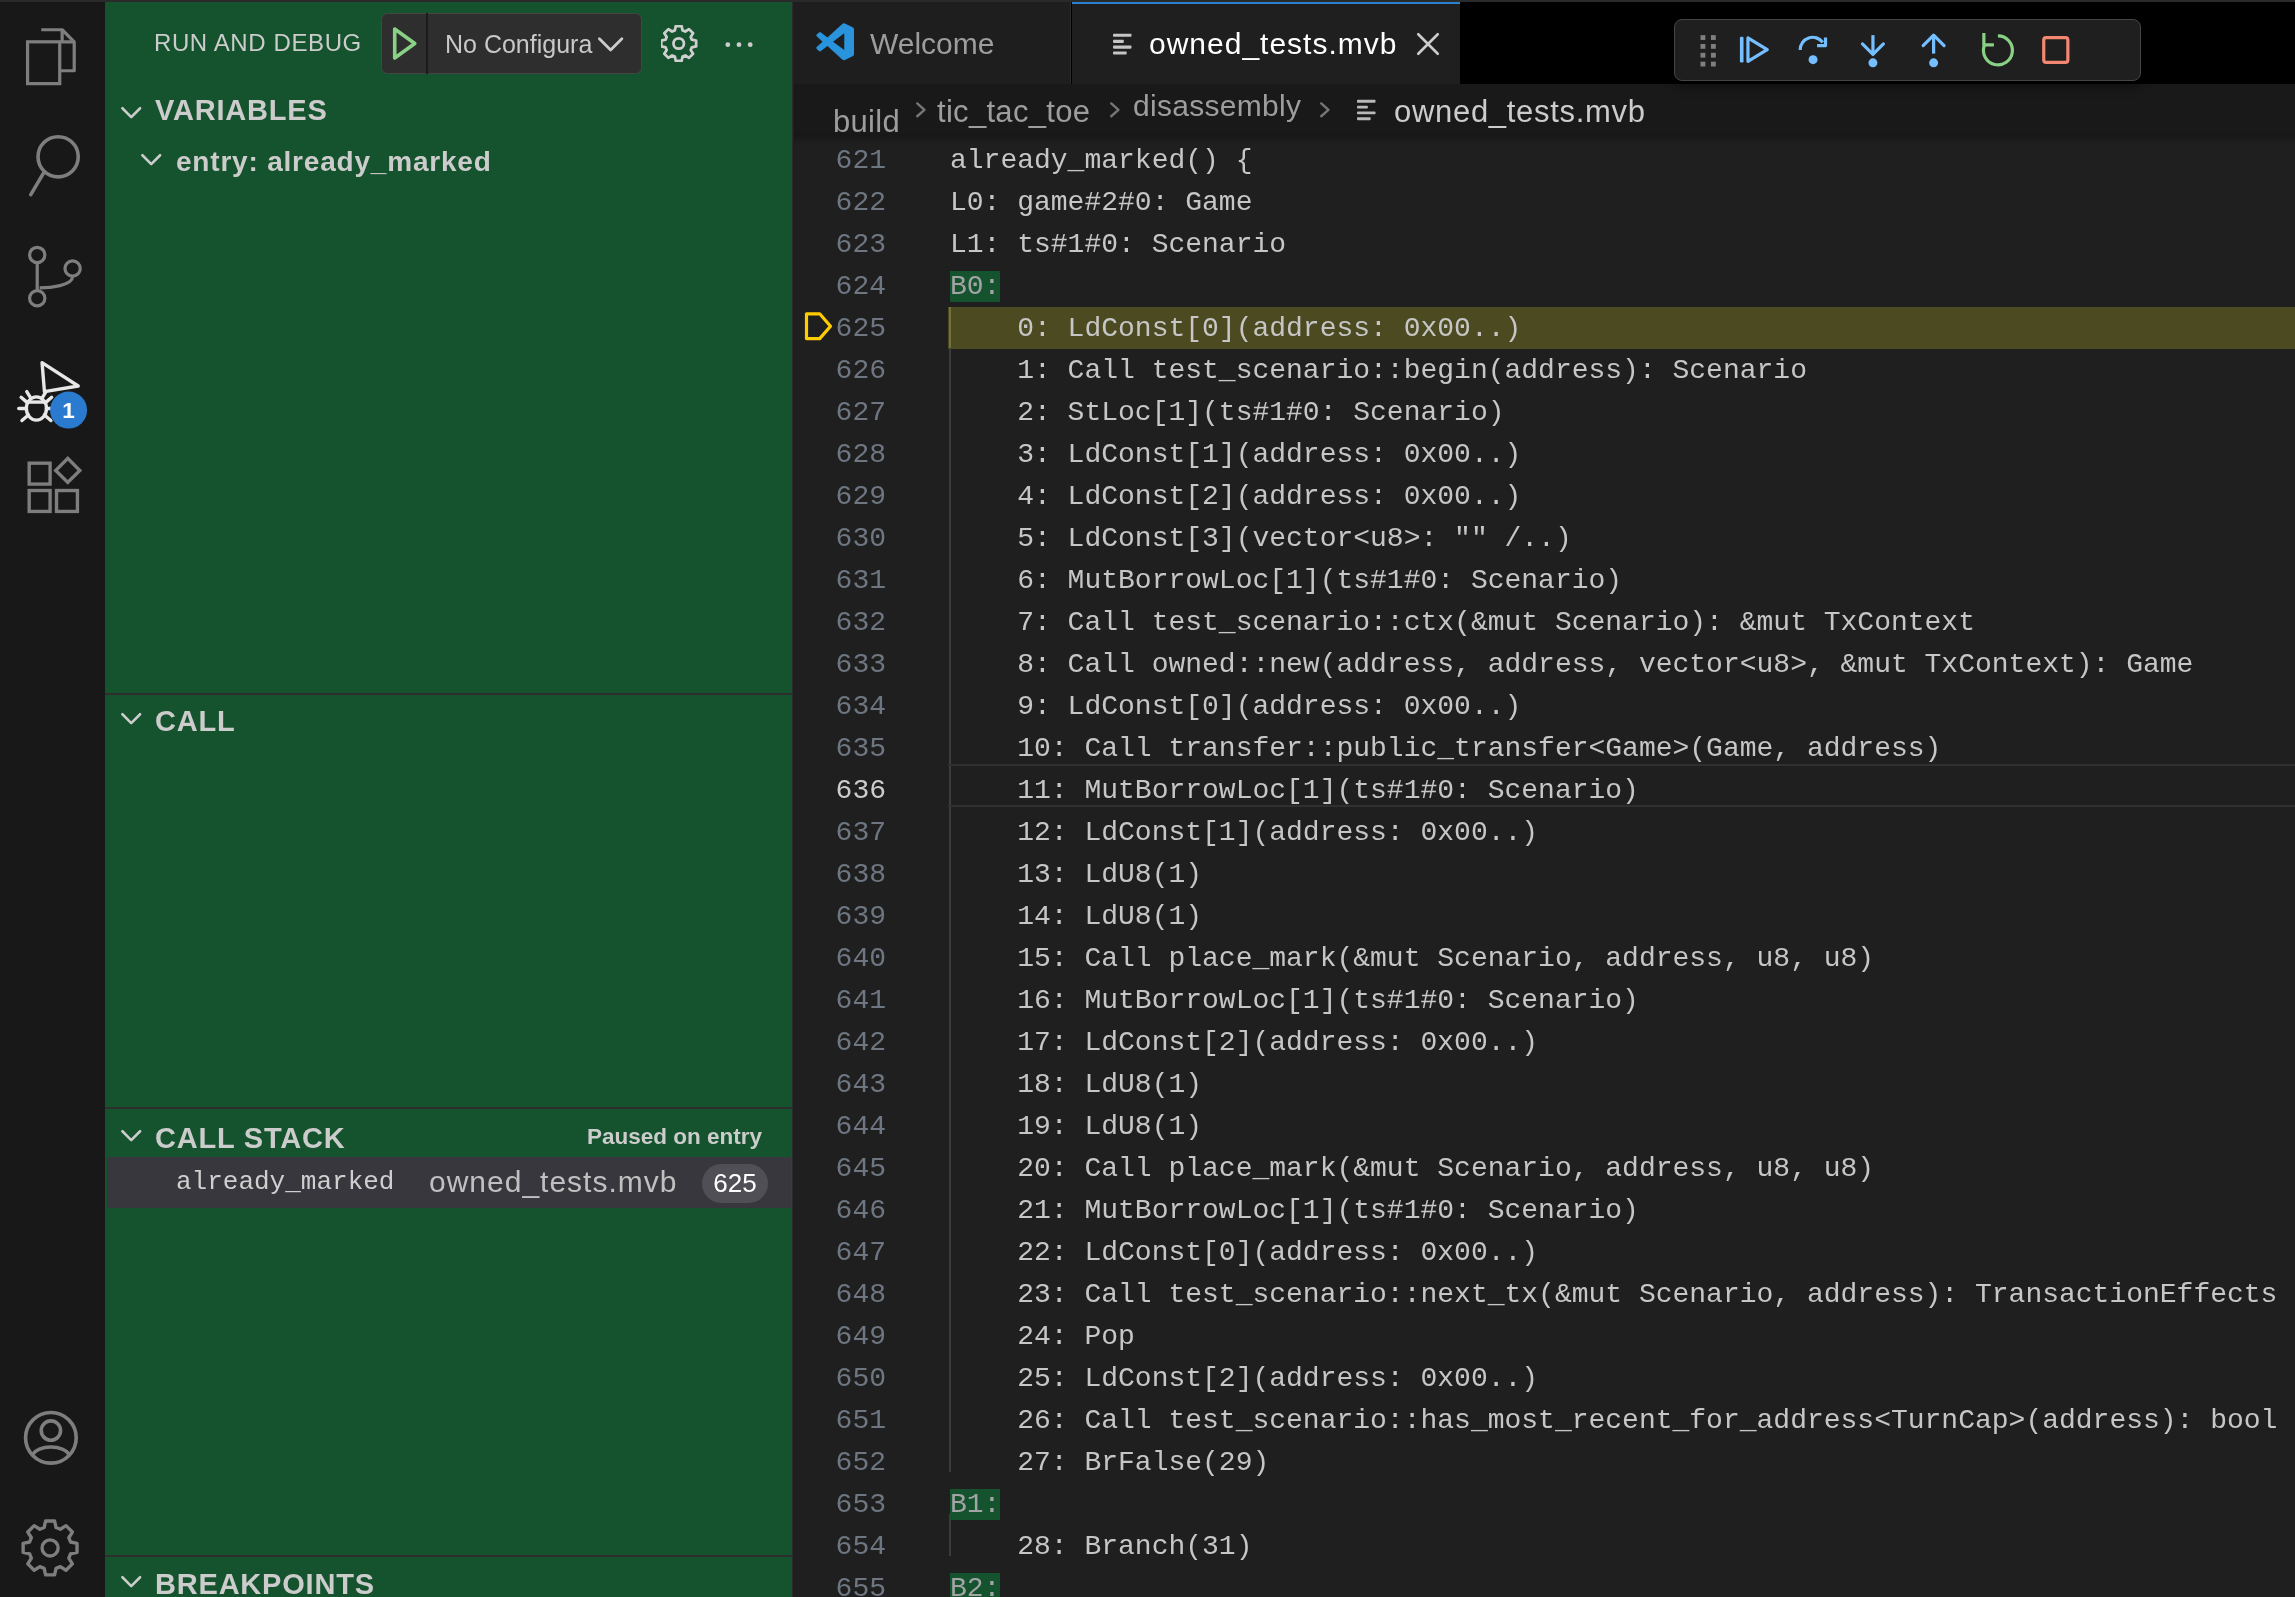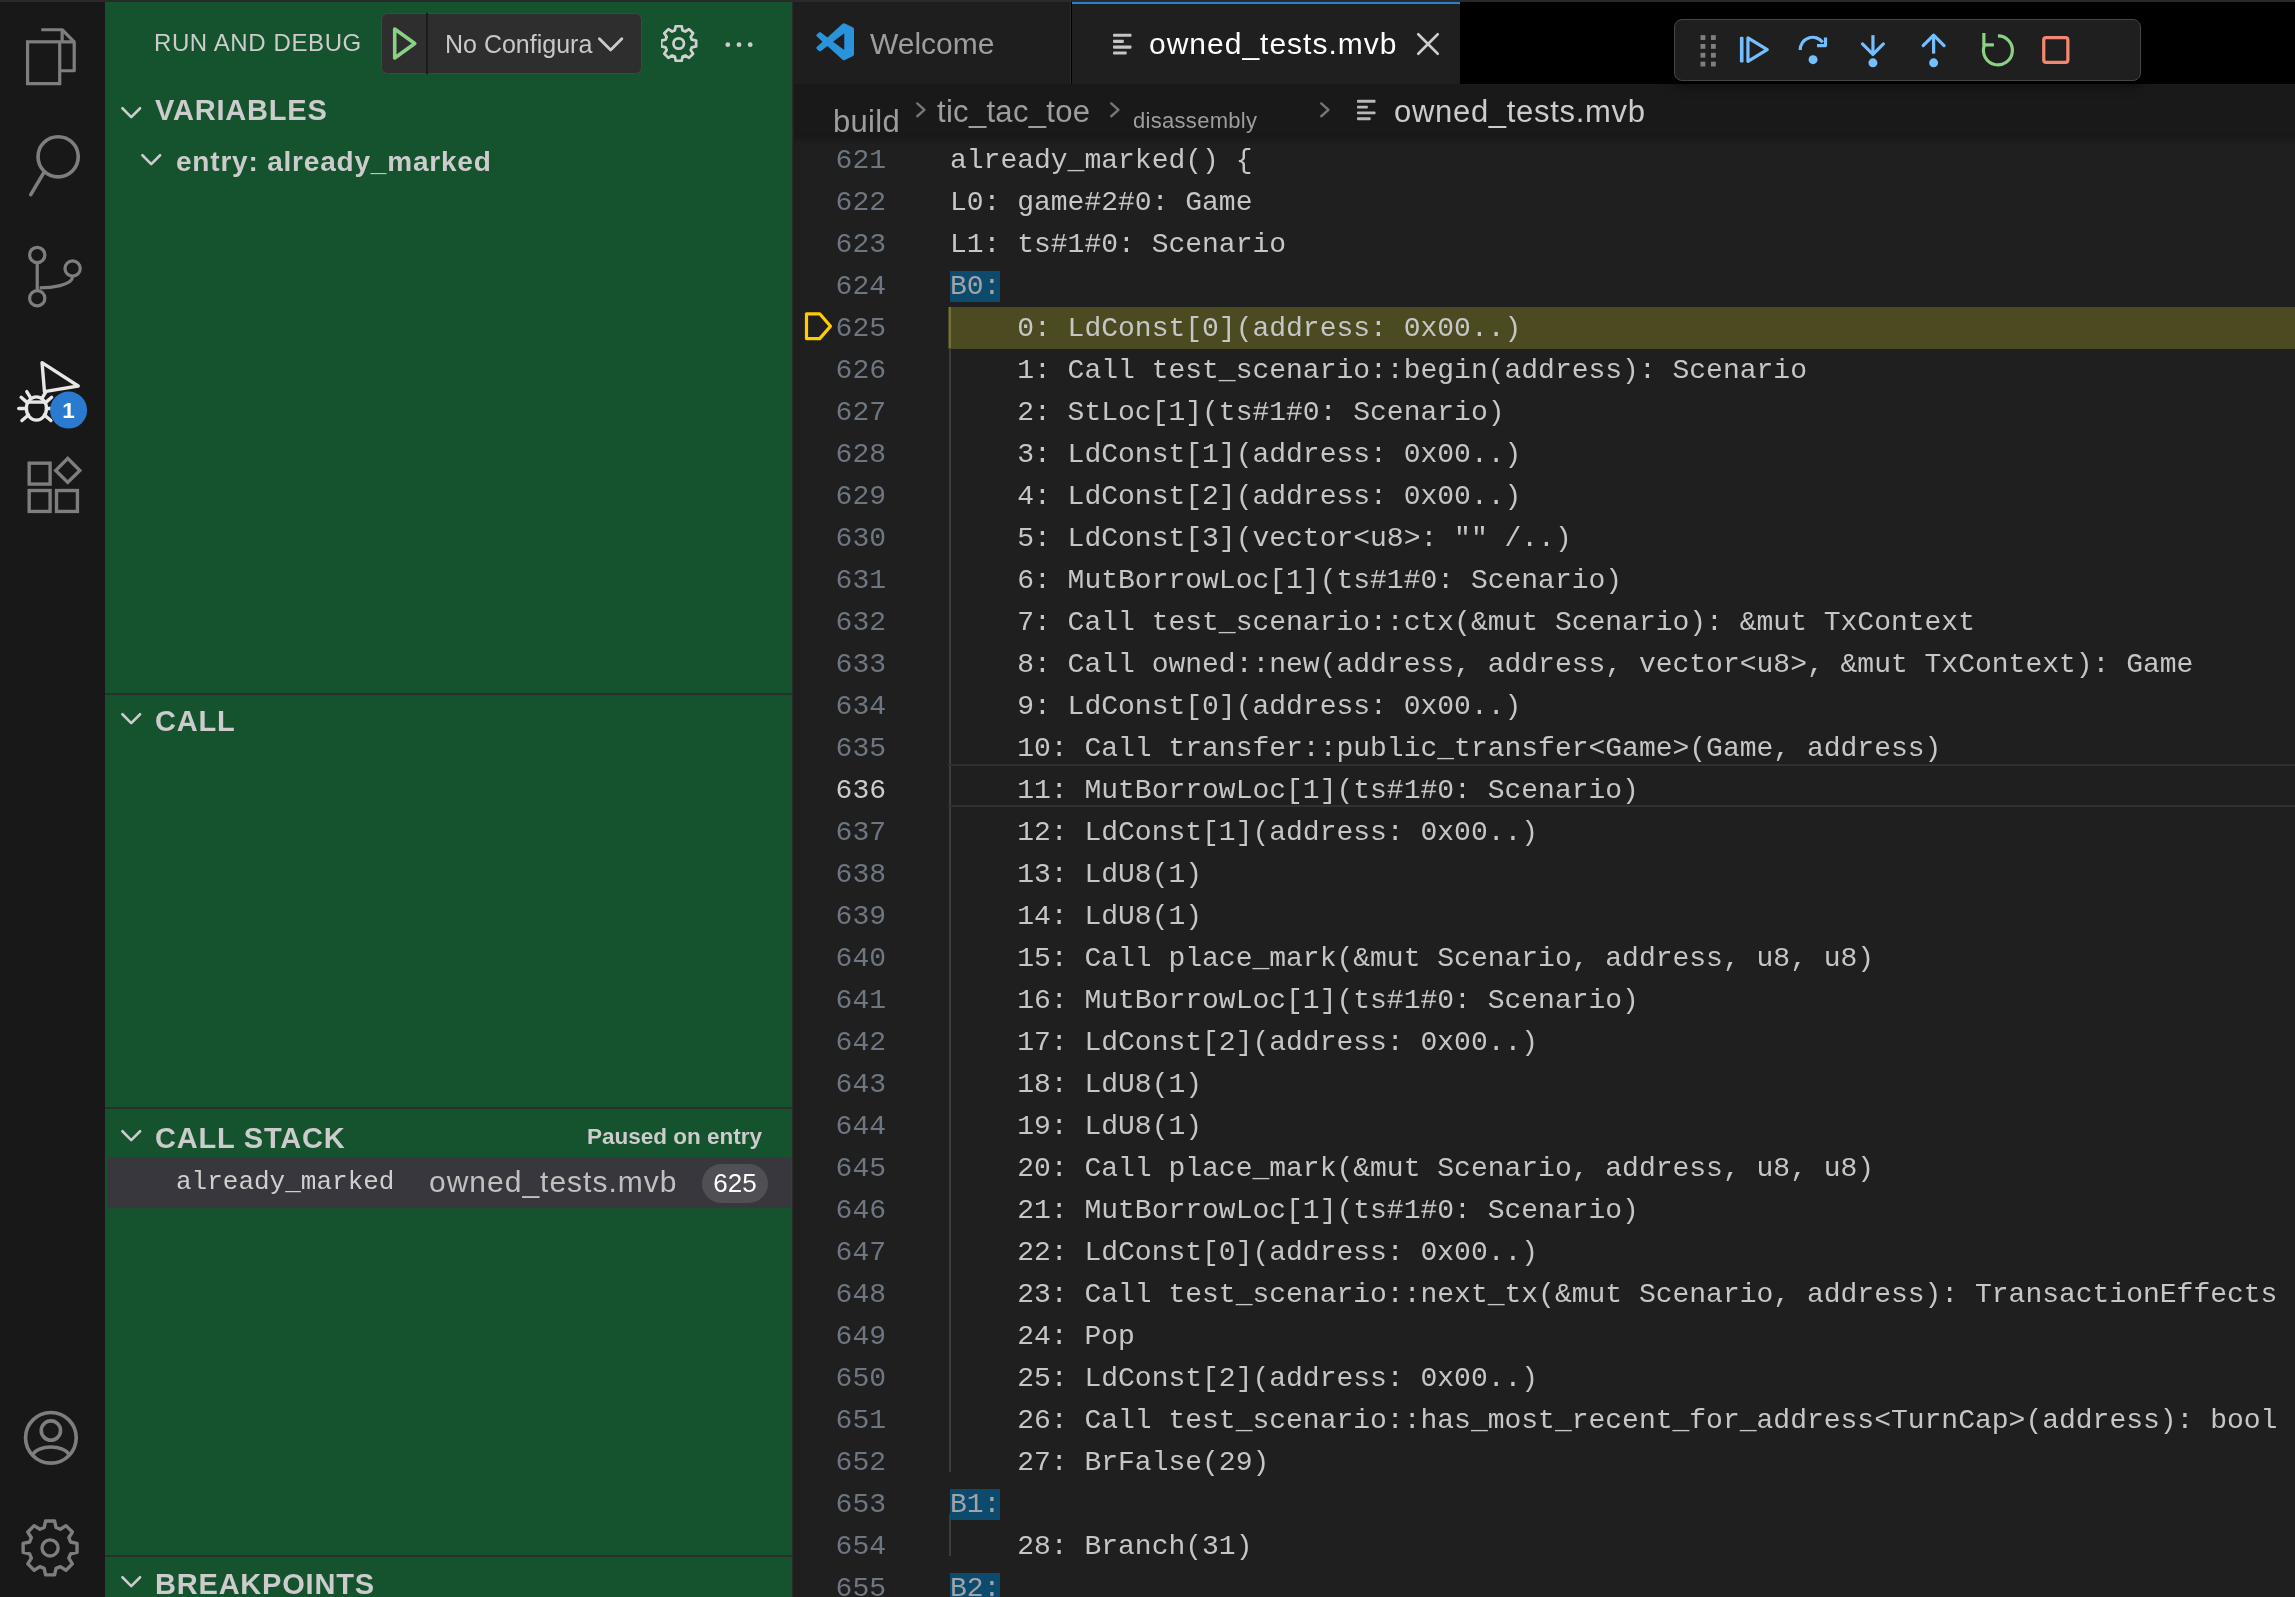--- a/index.html
+++ b/index.html
@@ -6,21 +6,21 @@
   .abs{position:absolute;}
   svg{display:block;}
   pre{margin:0;font-family:"Liberation Mono",monospace;font-variant-ligatures:none;}
   #activitybar{left:0;top:0;width:105px;height:1597px;background:#181818;border-right:0.8px solid #2b2b2b;}
   #sidebar{left:105px;top:0;width:687px;height:1597px;background:#14532d;border-right:1.6px solid #2b2b2b;}
   #editor{left:794px;top:0;width:1502px;height:1597px;background:#1f1f1f;}
   #tabbar{left:0;top:0;width:1502px;height:84px;background:#000000;}
   .sep{left:0;width:687px;height:1.6px;background:#2e2e2e;}
   .hdrtxt{font-weight:bold;font-size:29px;color:#cccccc;letter-spacing:0.8px;}
   .chev{stroke:#cccccc;stroke-width:3.2;fill:none;stroke-linecap:round;stroke-linejoin:round;}
-  .blabel{background:#0c4a6e;color:#a3a4a6;}
+  .blabel{background:#14532d;color:#a3a4a6;}
 </style>
 </head>
 <body>
 <div class="abs" id="activitybar">
 <svg class="abs" style="left:0;top:0" width="105" height="1597" viewBox="0 0 130 1986">
   <g stroke="#7e7e7e" stroke-width="4" fill="none">
 
     <path d="M51 37 H77 L92 52 V88 H74" stroke-linejoin="round"></path>
     <path d="M77 38 V52 H92" stroke-linejoin="round"></path>
     <rect x="34" y="52" width="40" height="52" fill="#181818"></rect>
@@ -143,21 +143,21 @@
   </div>
   <div class="abs" id="breadcrumbs" style="left:0;top:84px;width:1502px;height:50px;background:#191919;">
     <div class="abs" style="left:39px;top:20px;font-size:31px;letter-spacing:0.3px;color:#9d9d9d;">build</div>
     <svg class="abs" style="left:120px;top:17px" width="14.5" height="17.7" viewBox="0 0 18 22">
         <path d="M4 3 l9 8 l-9 8" stroke="#767676" stroke-width="3" fill="none" stroke-linecap="round" stroke-linejoin="round"></path>
       </svg>
     <div class="abs" style="left:143px;top:9.7px;font-size:31px;letter-spacing:0.3px;color:#9d9d9d;">tic_tac_toe</div>
     <svg class="abs" style="left:314px;top:17px" width="14.5" height="17.7" viewBox="0 0 18 22">
         <path d="M4 3 l9 8 l-9 8" stroke="#767676" stroke-width="3" fill="none" stroke-linecap="round" stroke-linejoin="round"></path>
       </svg>
-    <div class="abs" style="left:339px;top:24px;font-size:22px;letter-spacing:0.3px;color:#9d9d9d;">disassembly</div>
+    <div class="abs" style="left:339px;top:5px;font-size:30px;letter-spacing:0.3px;color:#9d9d9d;">disassembly</div>
     <svg class="abs" style="left:524px;top:17px" width="14.5" height="17.7" viewBox="0 0 18 22">
         <path d="M4 3 l9 8 l-9 8" stroke="#767676" stroke-width="3" fill="none" stroke-linecap="round" stroke-linejoin="round"></path>
       </svg>
     <svg class="abs" style="left:563px;top:14.5px" width="19.3" height="22.5" viewBox="0 0 24 28">
       <g fill="#b8b8b8">
           <rect x="0" y="1" width="23" height="3.6" rx="1"></rect>
           <rect x="0" y="8.3" width="13.5" height="3.6" rx="1"></rect>
           <rect x="0" y="15.5" width="23" height="3.6" rx="1"></rect>
           <rect x="0" y="22.7" width="17" height="3.6" rx="1"></rect>
         </g>

